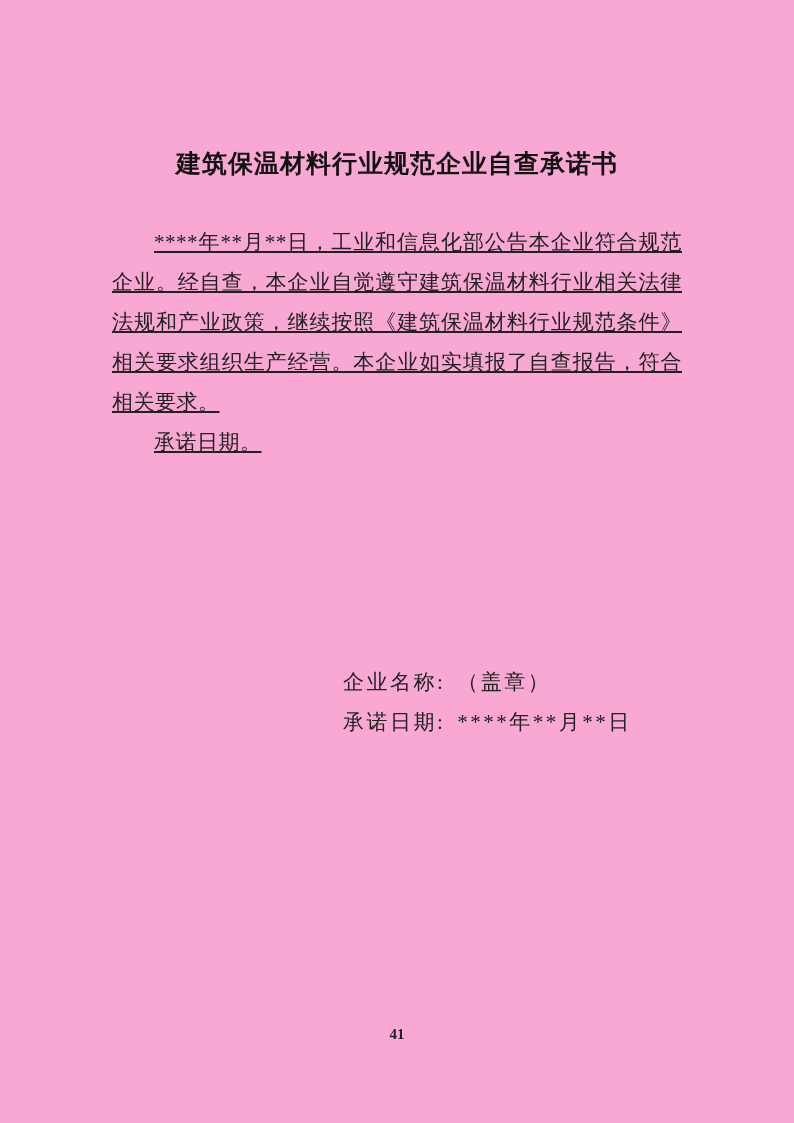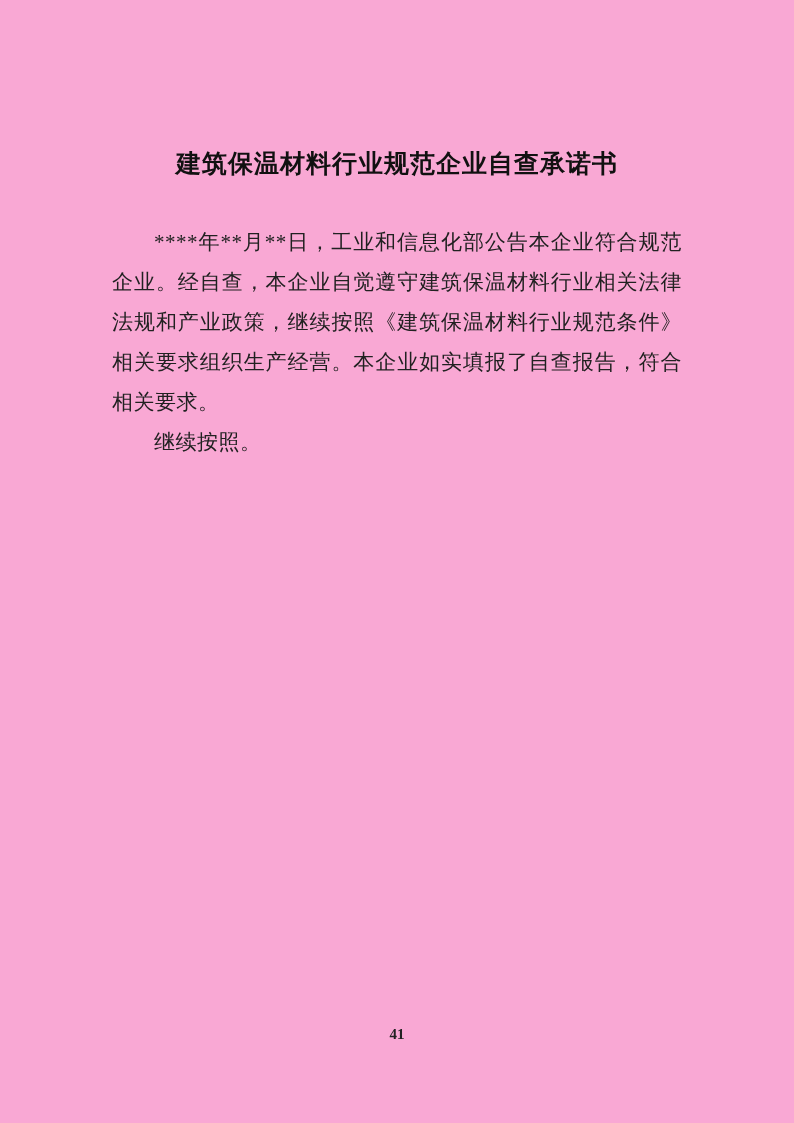--- a/index.html
+++ b/index.html
@@ -30,20 +30,21 @@
   }
   .doc-body {
     position: absolute;
     top: 222px;
     left: 112px;
     width: 570px;
     font-size: 21px;
     line-height: 40px;
     text-align: justify;
     text-justify: inter-ideograph;
+    text-decoration: underline;
   }
   .doc-body p {
     margin: 0;
     padding: 0;
     text-indent: 2em;
     letter-spacing: 0.5px;
   }
   .signature-block {
     position: absolute;
     top: 662px;
@@ -69,19 +70,27 @@
 </style>
 </head>
 <body>
 
 <div class="page">
 
   <div class="doc-title">建筑保温材料行业规范企业自查承诺书</div>
 
   <div class="doc-body">
     <p>****年**月**日，工业和信息化部公告本企业符合规范企业。经自查，本企业自觉遵守建筑保温材料行业相关法律法规和产业政策，继续按照《建筑保温材料行业规范条件》相关要求组织生产经营。本企业如实填报了自查报告，符合相关要求。</p>
-    <p>继续按照。</p>
+    <p>承诺日期。</p>
   </div>
 
+  <div class="signature-block">
+    <div class="signature-line">
+      <span class="sig-label">企业名称:</span><span class="sig-value">（盖章）</span>
+    </div>
+    <div class="signature-line">
+      <span class="sig-label">承诺日期:</span><span class="sig-value">****年**月**日</span>
+    </div>
+  </div>
 
   <div class="page-number">41</div>
 
 </div>
 
 </body></html>

